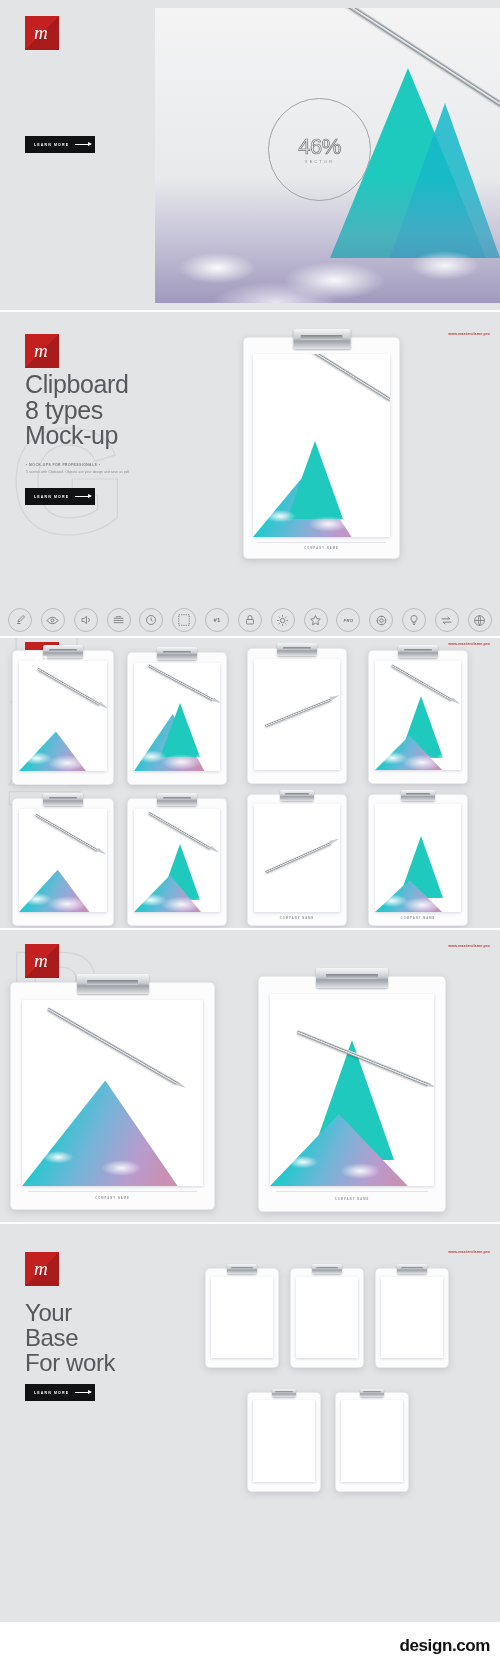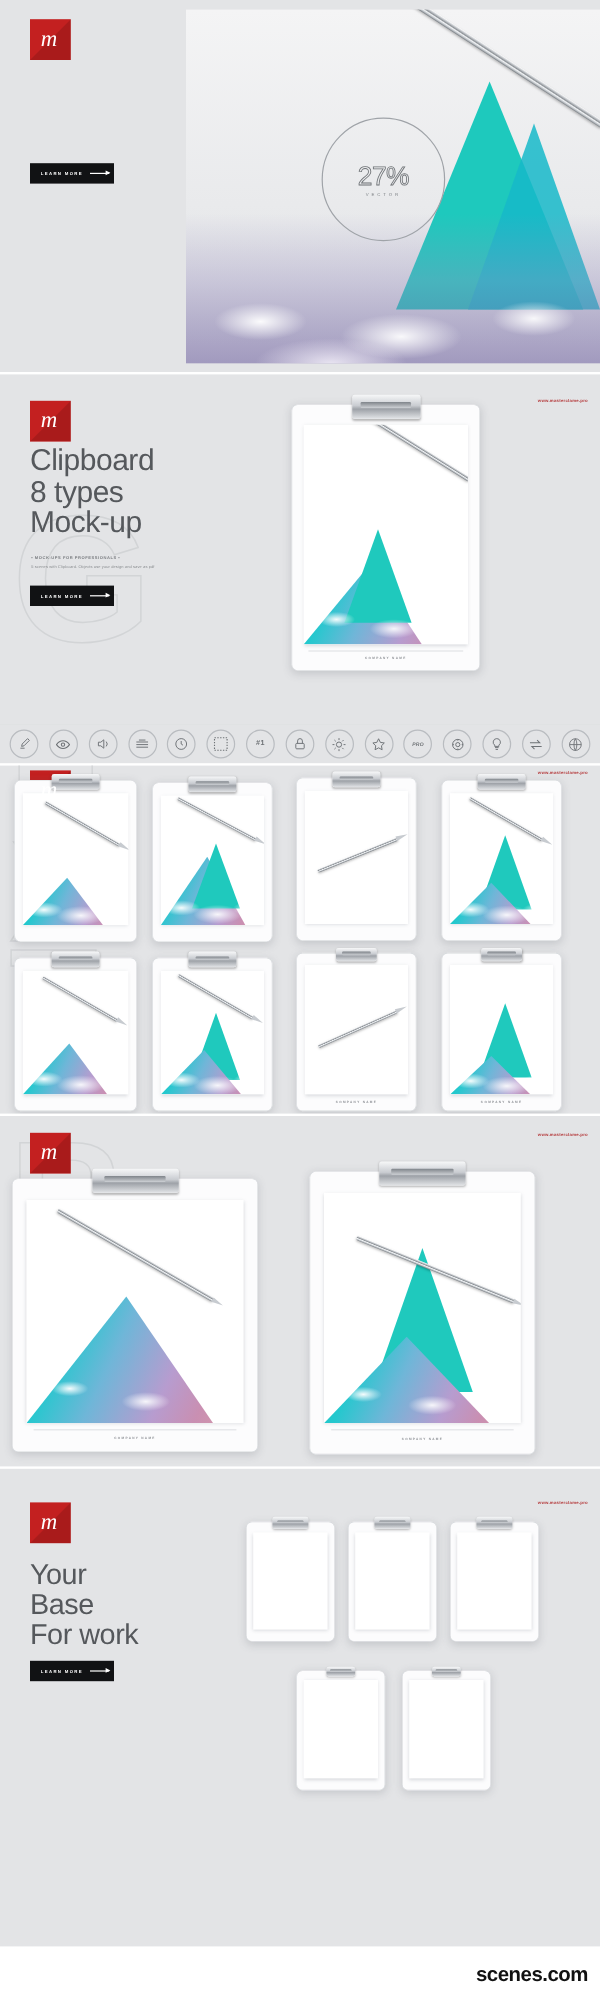--- a/index.html
+++ b/index.html
@@ -186,21 +186,21 @@
     </div>
 
     <div class="hero-img" style="left:155px;top:8px;width:345px;height:295px;">
       <div class="mount" style="left:175px;top:60px;border-left:78px solid transparent;border-right:78px solid transparent;border-bottom:190px solid #1ec9bd;"></div>
       <div class="mount" style="left:235px;top:95px;border-left:55px solid transparent;border-right:55px solid transparent;border-bottom:155px solid #16b9c9;opacity:.85;"></div>
       <div class="cloud-band" style="height:125px;"></div>
 
       <div class="pen" style="left:150px;top:35px;width:215px;height:5.5px;transform:rotate(33deg);"></div>
 
       <div class="badge-circ" style="left:113px;top:90px;width:103px;height:103px;">
-        <div class="b1">27%</div>
+        <div class="b1">46%</div>
         <div class="b2">VECTOR</div>
       </div>
     </div>
   </div>
 
   <div class="panel" style="top:312px;height:310px;">
     <div class="wm" style="left:10px;top:105px;font-size:150px;line-height:130px;">G</div>
 
     <div class="logo" style="left:25px;top:22px;">
       <span>m</span>
@@ -493,15 +493,15 @@
     <div class="clip" style="left:247px;top:168px;width:74px;height:100px;">
       <div class="clamp" style="top:-3px;width:24px;height:8px;"></div>
       <div class="sheet" style="left:6px;top:8px;right:6px;bottom:10px;"></div>
     </div>
     <div class="clip" style="left:335px;top:168px;width:74px;height:100px;">
       <div class="clamp" style="top:-3px;width:24px;height:8px;"></div>
       <div class="sheet" style="left:6px;top:8px;right:6px;bottom:10px;"></div>
     </div>
   </div>
 
-  <div class="gfx">scenes.com</div>
+  <div class="gfx">design.com</div>
 
 </div>
 
 </body></html>

